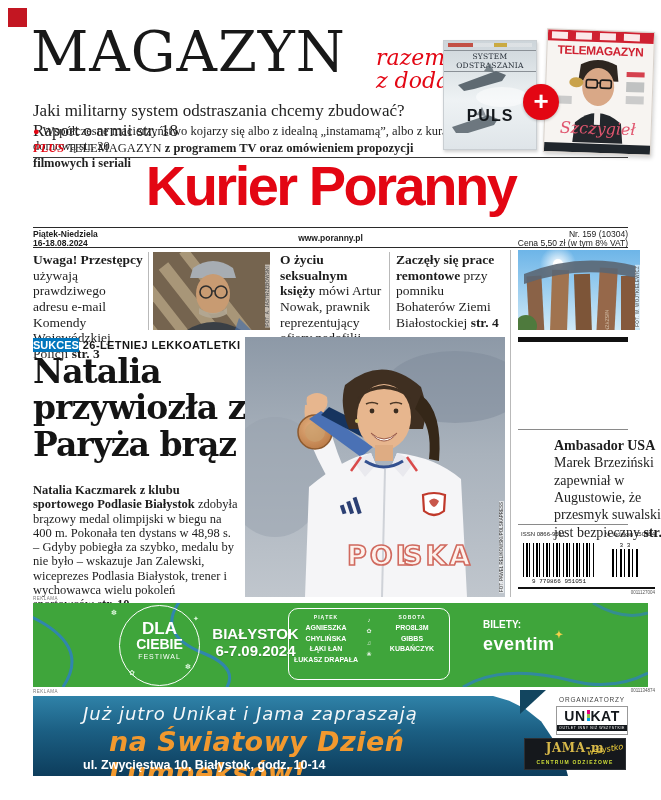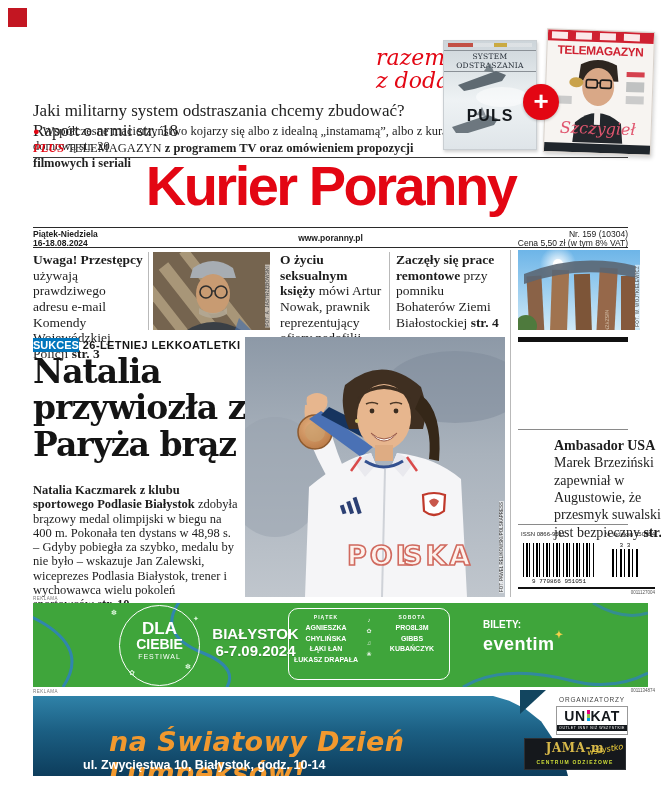--- a/index.html
+++ b/index.html
@@ -162,20 +162,21 @@
                  font-size:8px;color:#f3d23a;transform:rotate(-10deg);}
   .jama .jtag{font-family:"Liberation Sans",sans-serif;font-weight:bold;font-size:5px;letter-spacing:1.2px;
               color:#cddc39;line-height:8px;}
 </style>
 </head>
 <body>
 
 <div class="page">
 
   <div class="abs corner-square"></div>
+  <div class="abs magazyn-title">MAGAZYN</div>
   <div class="abs magazyn-tagline">
     <div>razem</div>
     <div>z dodatkami</div>
   </div>
   <div class="abs mag-line1">Jaki militarny system odstraszania chcemy zbudować? Raport o armii str. 18</div>
   <div class="abs mag-line2">
     <span class="bullet">●</span>
     <span>Współczesne macierzyństwo kojarzy się albo z idealną „instamamą”, albo z kurą domową str. 20</span>
   </div>
   <div class="abs mag-line3">
@@ -439,20 +440,21 @@
     </div>
     <div class="fest-tickets">
       <div class="blab">BILETY:</div>
       <div class="vendor"><span>eventim</span><span class="star">✦</span></div>
     </div>
   </div>
   <div class="abs tiny-code code2">0011134874</div>
 
   <div class="abs reklama rek2">REKLAMA</div>
   <div class="abs lump">
+    <div class="l1">Już jutro Unikat i Jama zapraszają</div>
     <div class="l2">na Światowy Dzień Lumpeksów!</div>
     <div class="l3">ul. Zwycięstwa 10, Białystok, godz. 10-14</div>
   </div>
   <div class="abs lump-wedge"></div>
 
   <div class="abs org-label">ORGANIZATORZY</div>
   <div class="abs unikat">
     <div class="uletters"><span>UN</span><span class="ibar"></span><span>KAT</span></div>
     <div class="utag">OUTLET INNY NIŻ WSZYSTKIE</div>
   </div>

